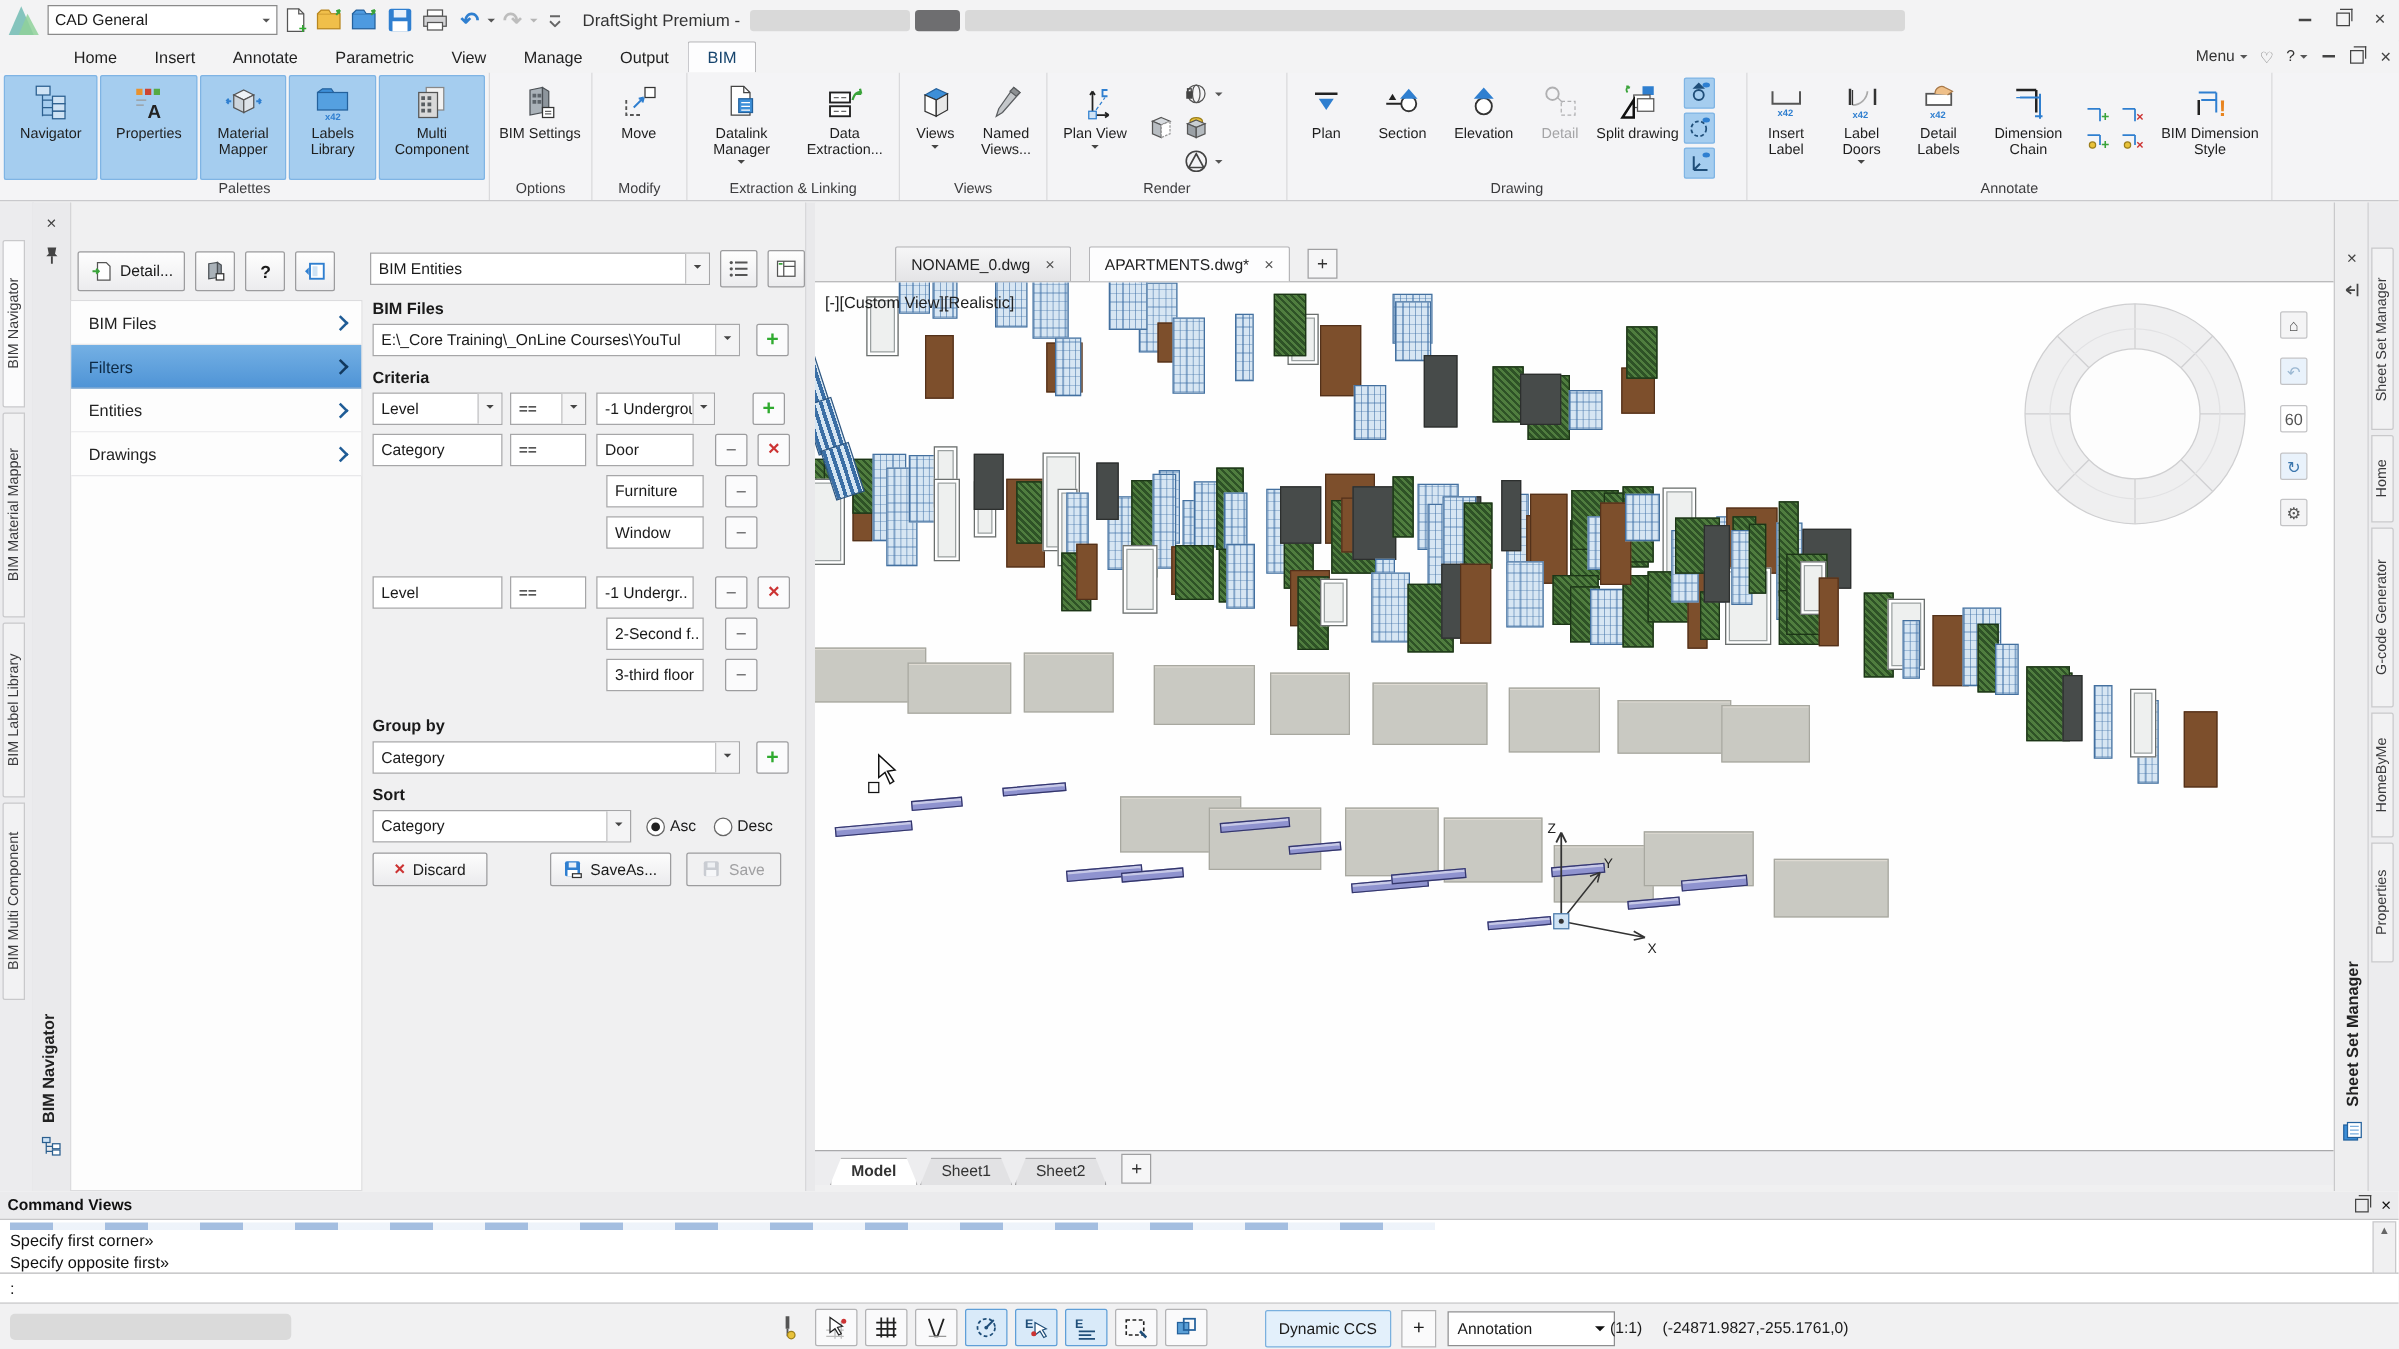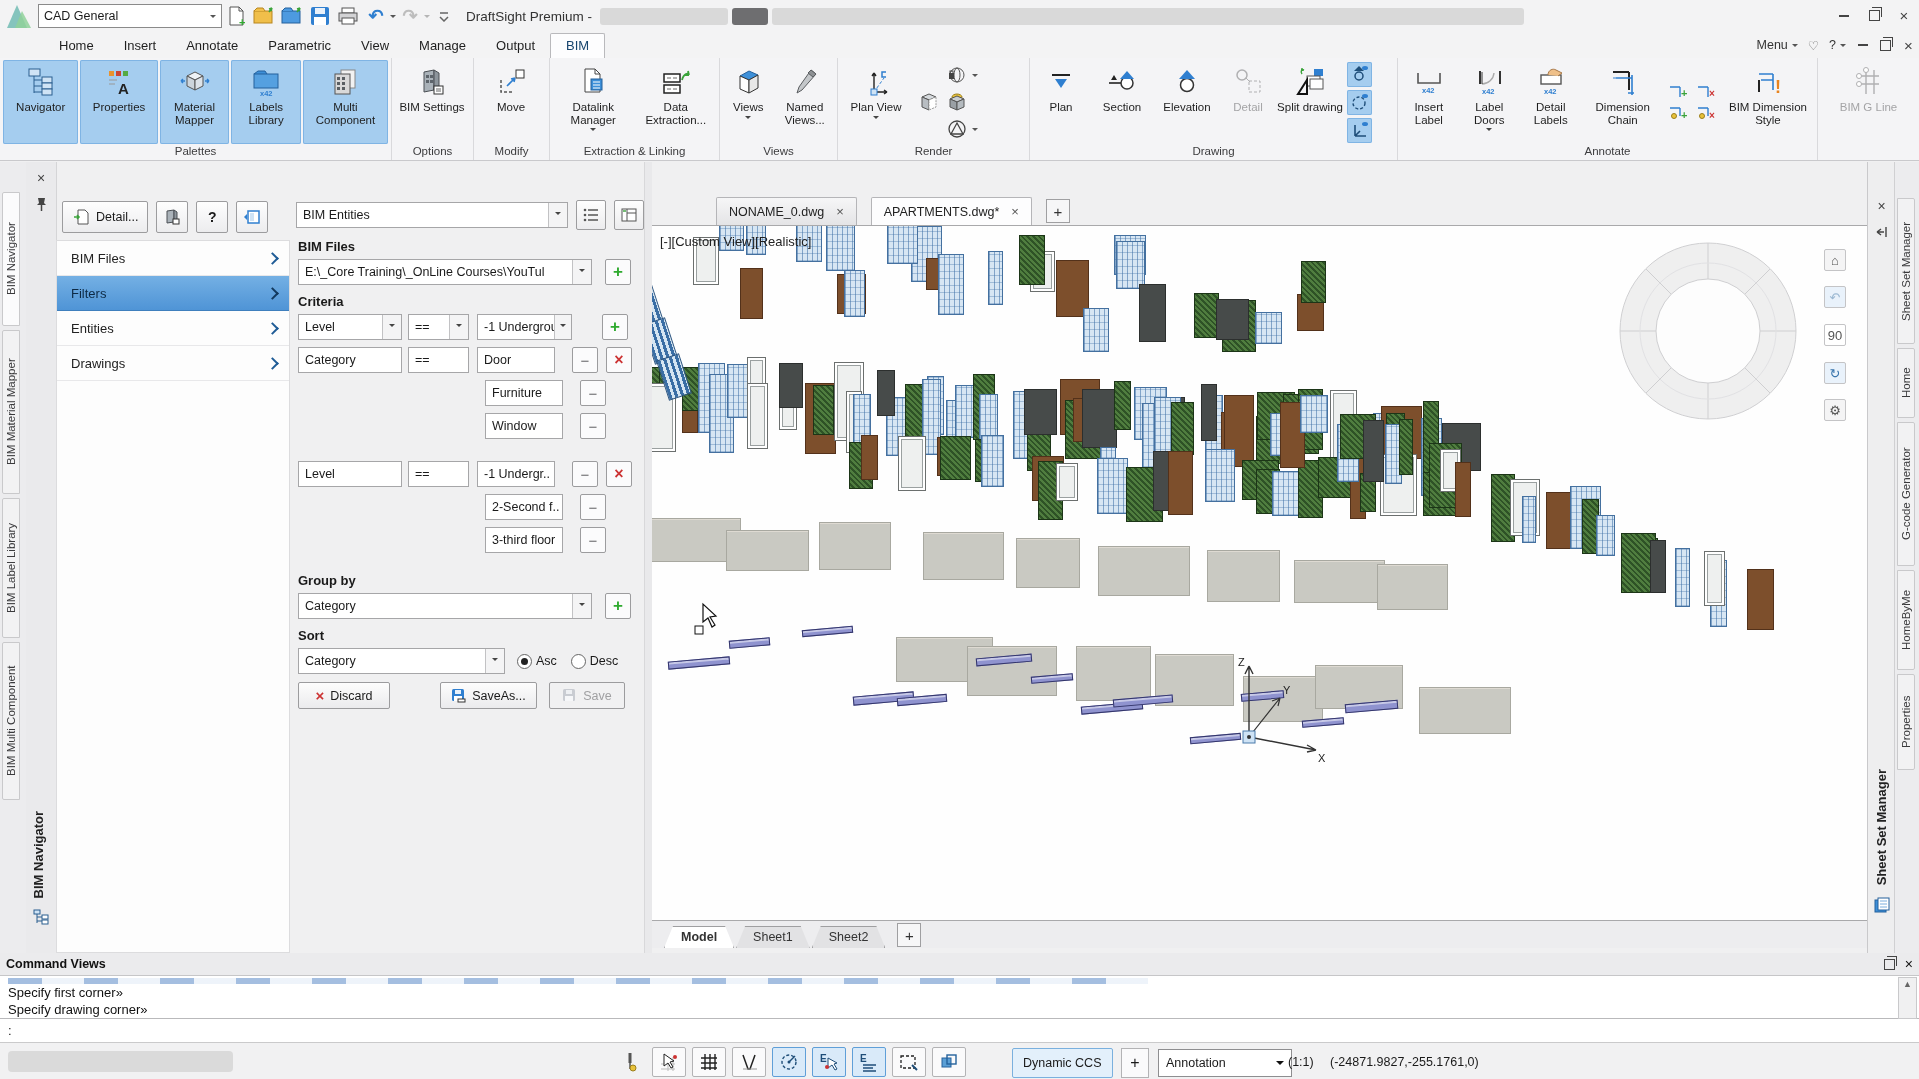--- a/index.html
+++ b/index.html
@@ -653,36 +653,20 @@
               <path d="M8 14 v12" stroke="#222" stroke-width="2"></path>
               <text x="24" y="27" font-size="18" font-weight="bold" fill="#e8841f">!</text>
             </svg>
           </span>
         <span class="rlab">BIM Dimension Style</span>
       </div>
     </div>
     <div class="rglabel">Annotate</div>
   </div>
 
-  <div class="rgroup" style="width:101px;border-right:none">
-    <div class="rbtns">
-      <div class="rbtn disabled" style="width:96px">
-        <span class="ric">
-            <svg width="32" height="32">
-              <path d="M6 10 h20 M6 18 h20 M13 4 v24 M21 4 v24" stroke="#b0b0b2" stroke-width="1.4"></path>
-              <circle cx="6" cy="10" r="2.5" fill="#fff" stroke="#b0b0b2"></circle>
-              <circle cx="6" cy="18" r="2.5" fill="#fff" stroke="#b0b0b2"></circle>
-              <circle cx="13" cy="4" r="2.5" fill="#fff" stroke="#b0b0b2"></circle>
-            </svg>
-          </span>
-        <span class="rlab">BIM G Line</span>
-      </div>
-    </div>
-    <div class="rglabel"></div>
-  </div>
 </div>
 
 <div id="dockL">
   <div class="vtab active" style="height:116px;margin-top:30px">BIM Navigator</div>
   <div class="vtab" style="height:146px">BIM Material Mapper</div>
   <div class="vtab" style="height:122px">BIM Label Library</div>
   <div class="vtab" style="height:140px">BIM Multi Component</div>
 </div>
 
 <div id="palette">
@@ -1106,21 +1090,21 @@
     <svg width="186" height="186" style="position:absolute;left:963px;top:12px;opacity:.88">
       <circle cx="93" cy="93" r="88" fill="#ededee" stroke="#c9c9cb"></circle>
       <circle cx="93" cy="93" r="52" fill="#fdfdfd" stroke="#c9c9cb"></circle>
       <g stroke="#c9c9cb">
         <path d="M93 5 V41 M93 145 V181 M5 93 H41 M145 93 H181 M31 31 L56 56 M130 130 L155 155 M155 31 L130 56 M56 130 L31 155"></path>
       </g>
       <circle cx="93" cy="93" r="68" fill="none" stroke="#dedee0"></circle>
     </svg>
     <div class="side-btn" style="top:23px">⌂</div>
     <div class="side-btn" style="top:60px;background:#e9f2fb;color:#9bb8d2">↶</div>
-    <div class="side-btn" style="top:98px;background:#fff">90</div>
+    <div class="side-btn" style="top:98px;background:#fff">60</div>
     <div class="side-btn" style="top:136px;background:#e9f2fb;color:#3a76ad">↻</div>
     <div class="side-btn" style="top:173px">⚙</div>
 
     <svg width="125" height="120" style="position:absolute;left:552px;top:428px">
       <path d="M45 83 V12 m0 0 l-4 8 m4 -8 l4 8" stroke="#333" fill="none" stroke-width="1.4"></path>
       <path d="M45 83 L112 96 m0 0 l-9 -5 m9 5 l-9 2" stroke="#333" fill="none" stroke-width="1.4"></path>
       <path d="M45 83 L76 44 m0 0 l-8 3 m8 -3 l-2 8" stroke="#333" fill="none" stroke-width="1.2"></path>
       <rect x="39" y="77" width="12" height="12" fill="#cfe3f5" stroke="#4a7aaa"></rect>
       <circle cx="45" cy="83" r="2" fill="#333"></circle>
       <text x="34" y="12" font-size="11" fill="#222">Z</text>
@@ -1171,21 +1155,21 @@
   <div id="cmd-title">
     <span>Command Views</span>
     <span style="display:flex;gap:10px;align-items:center;font-weight:normal">
       <span class="wb-restore" style="background:#ebebed"></span>
       <span style="font-size:14px">×</span>
     </span>
   </div>
   <div id="cmd-hist">
     <div id="cmd-blur"></div>
     <div class="cmd-line" style="margin-top:6px">Specify first corner»</div>
-    <div class="cmd-line">Specify drawing corner»</div>
+    <div class="cmd-line">Specify opposite first»</div>
     <div id="cmd-scroll">
       <div style="text-align:center;font-size:9px;color:#666;line-height:13px">▲</div>
     </div>
   </div>
   <div id="cmd-prompt">
     <span>:</span>
   </div>
 </div>
 
 <div id="status">

